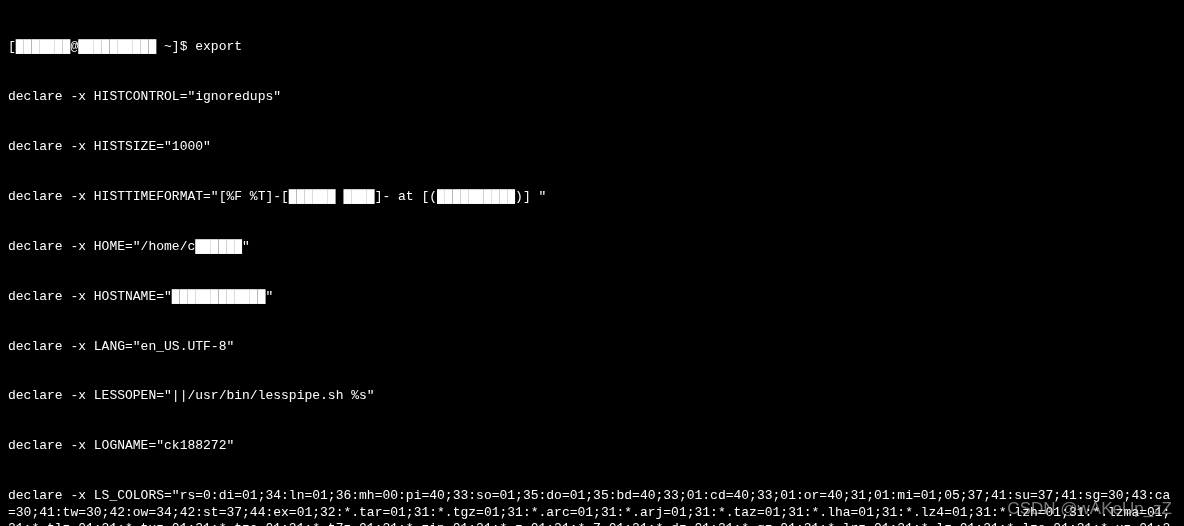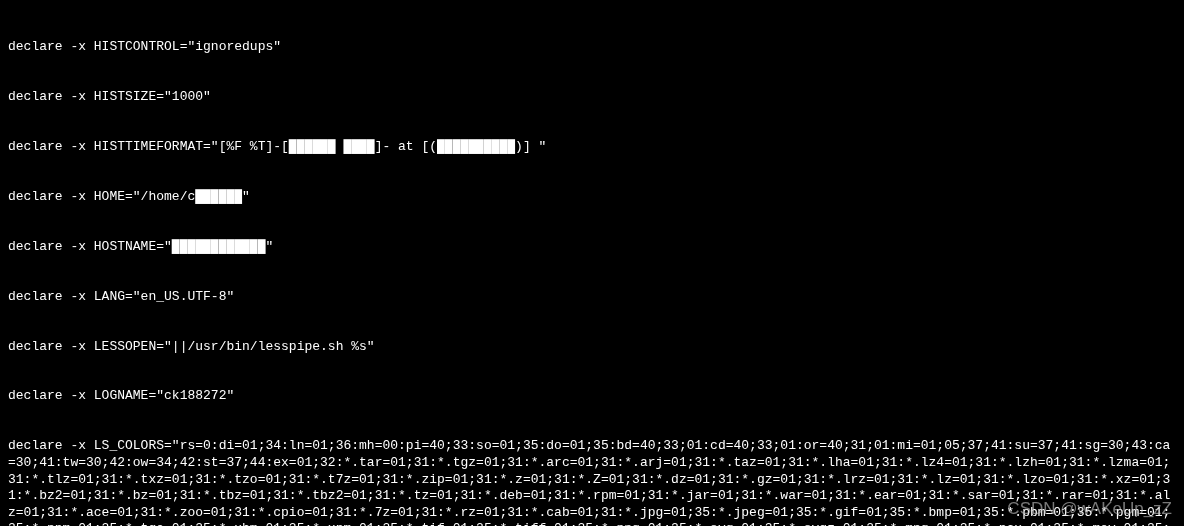--- a/index.html
+++ b/index.html
@@ -29,20 +29,21 @@
     color: rgba(200,200,200,0.6);
     font-family: Liberation Sans, sans-serif;
     font-size: 17px;
     pointer-events: none;
   }
 </style>
 </head>
 <body>
 
 <div class="terminal">
+  <span class="line">[███████@██████████ ~]$ export</span>
   <span class="line">declare -x HISTCONTROL="ignoredups"</span>
   <span class="line">declare -x HISTSIZE="1000"</span>
   <span class="line">declare -x HISTTIMEFORMAT="[%F %T]-[██████ ████]- at [(██████████)] "</span>
   <span class="line">declare -x HOME="/home/c██████"</span>
   <span class="line">declare -x HOSTNAME="████████████"</span>
   <span class="line">declare -x LANG="en_US.UTF-8"</span>
   <span class="line">declare -x LESSOPEN="||/usr/bin/lesspipe.sh %s"</span>
   <span class="line">declare -x LOGNAME="ck188272"</span>
   <span class="line">declare -x LS_COLORS="rs=0:di=01;34:ln=01;36:mh=00:pi=40;33:so=01;35:do=01;35:bd=40;33;01:cd=40;33;01:or=40;31;01:mi=01;05;37;41:su=37;41:sg=30;43:ca=30;41:tw=30;42:ow=34;42:st=37;44:ex=01;32:*.tar=01;31:*.tgz=01;31:*.arc=01;31:*.arj=01;31:*.taz=01;31:*.lha=01;31:*.lz4=01;31:*.lzh=01;31:*.lzma=01;31:*.tlz=01;31:*.txz=01;31:*.tzo=01;31:*.t7z=01;31:*.zip=01;31:*.z=01;31:*.Z=01;31:*.dz=01;31:*.gz=01;31:*.lrz=01;31:*.lz=01;31:*.lzo=01;31:*.xz=01;31:*.bz2=01;31:*.bz=01;31:*.tbz=01;31:*.tbz2=01;31:*.tz=01;31:*.deb=01;31:*.rpm=01;31:*.jar=01;31:*.war=01;31:*.ear=01;31:*.sar=01;31:*.rar=01;31:*.alz=01;31:*.ace=01;31:*.zoo=01;31:*.cpio=01;31:*.7z=01;31:*.rz=01;31:*.cab=01;31:*.jpg=01;35:*.jpeg=01;35:*.gif=01;35:*.bmp=01;35:*.pbm=01;35:*.pgm=01;35:*.ppm=01;35:*.tga=01;35:*.xbm=01;35:*.xpm=01;35:*.tif=01;35:*.tiff=01;35:*.png=01;35:*.svg=01;35:*.svgz=01;35:*.mng=01;35:*.pcx=01;35:*.mov=01;35:*.mpg=01;35:*.mpeg=01;35:*.m2v=01;35:*.mkv=01;35:*.webm=01;35:*.ogm=01;35:*.mp4=01;35:*.m4v=01;35:*.mp4v=01;35:*.vob=01;35:*.qt=01;35:*.nuv=01;35:*.wmv=01;35:*.asf=01;35:*.rm=01;35:*.rmvb=01;35:*.flc=01;35:*.avi=01;35:*.fli=01;35:*.flv=01;35:*.gl=01;35:*.dl=01;35:*.xcf=01;35:*.xwd=01;35:*.yuv=01;35:*.cgm=01;35:*.emf=01;35:*.axv=01;35:*.anx=01;35:*.ogv=01;35:*.ogx=01;35:*.aac=01;36:*.au=01;36:*.flac=01;36:*.mid=01;36:*.midi=01;36:*.mka=01;36:*.mp3=01;36:*.mpc=01;36:*.ogg=01;36:*.ra=01;36:*.wav=01;36:*.axa=01;36:*.oga=01;36:*.spx=01;36:*.xspf=01;36:"</span>
   

